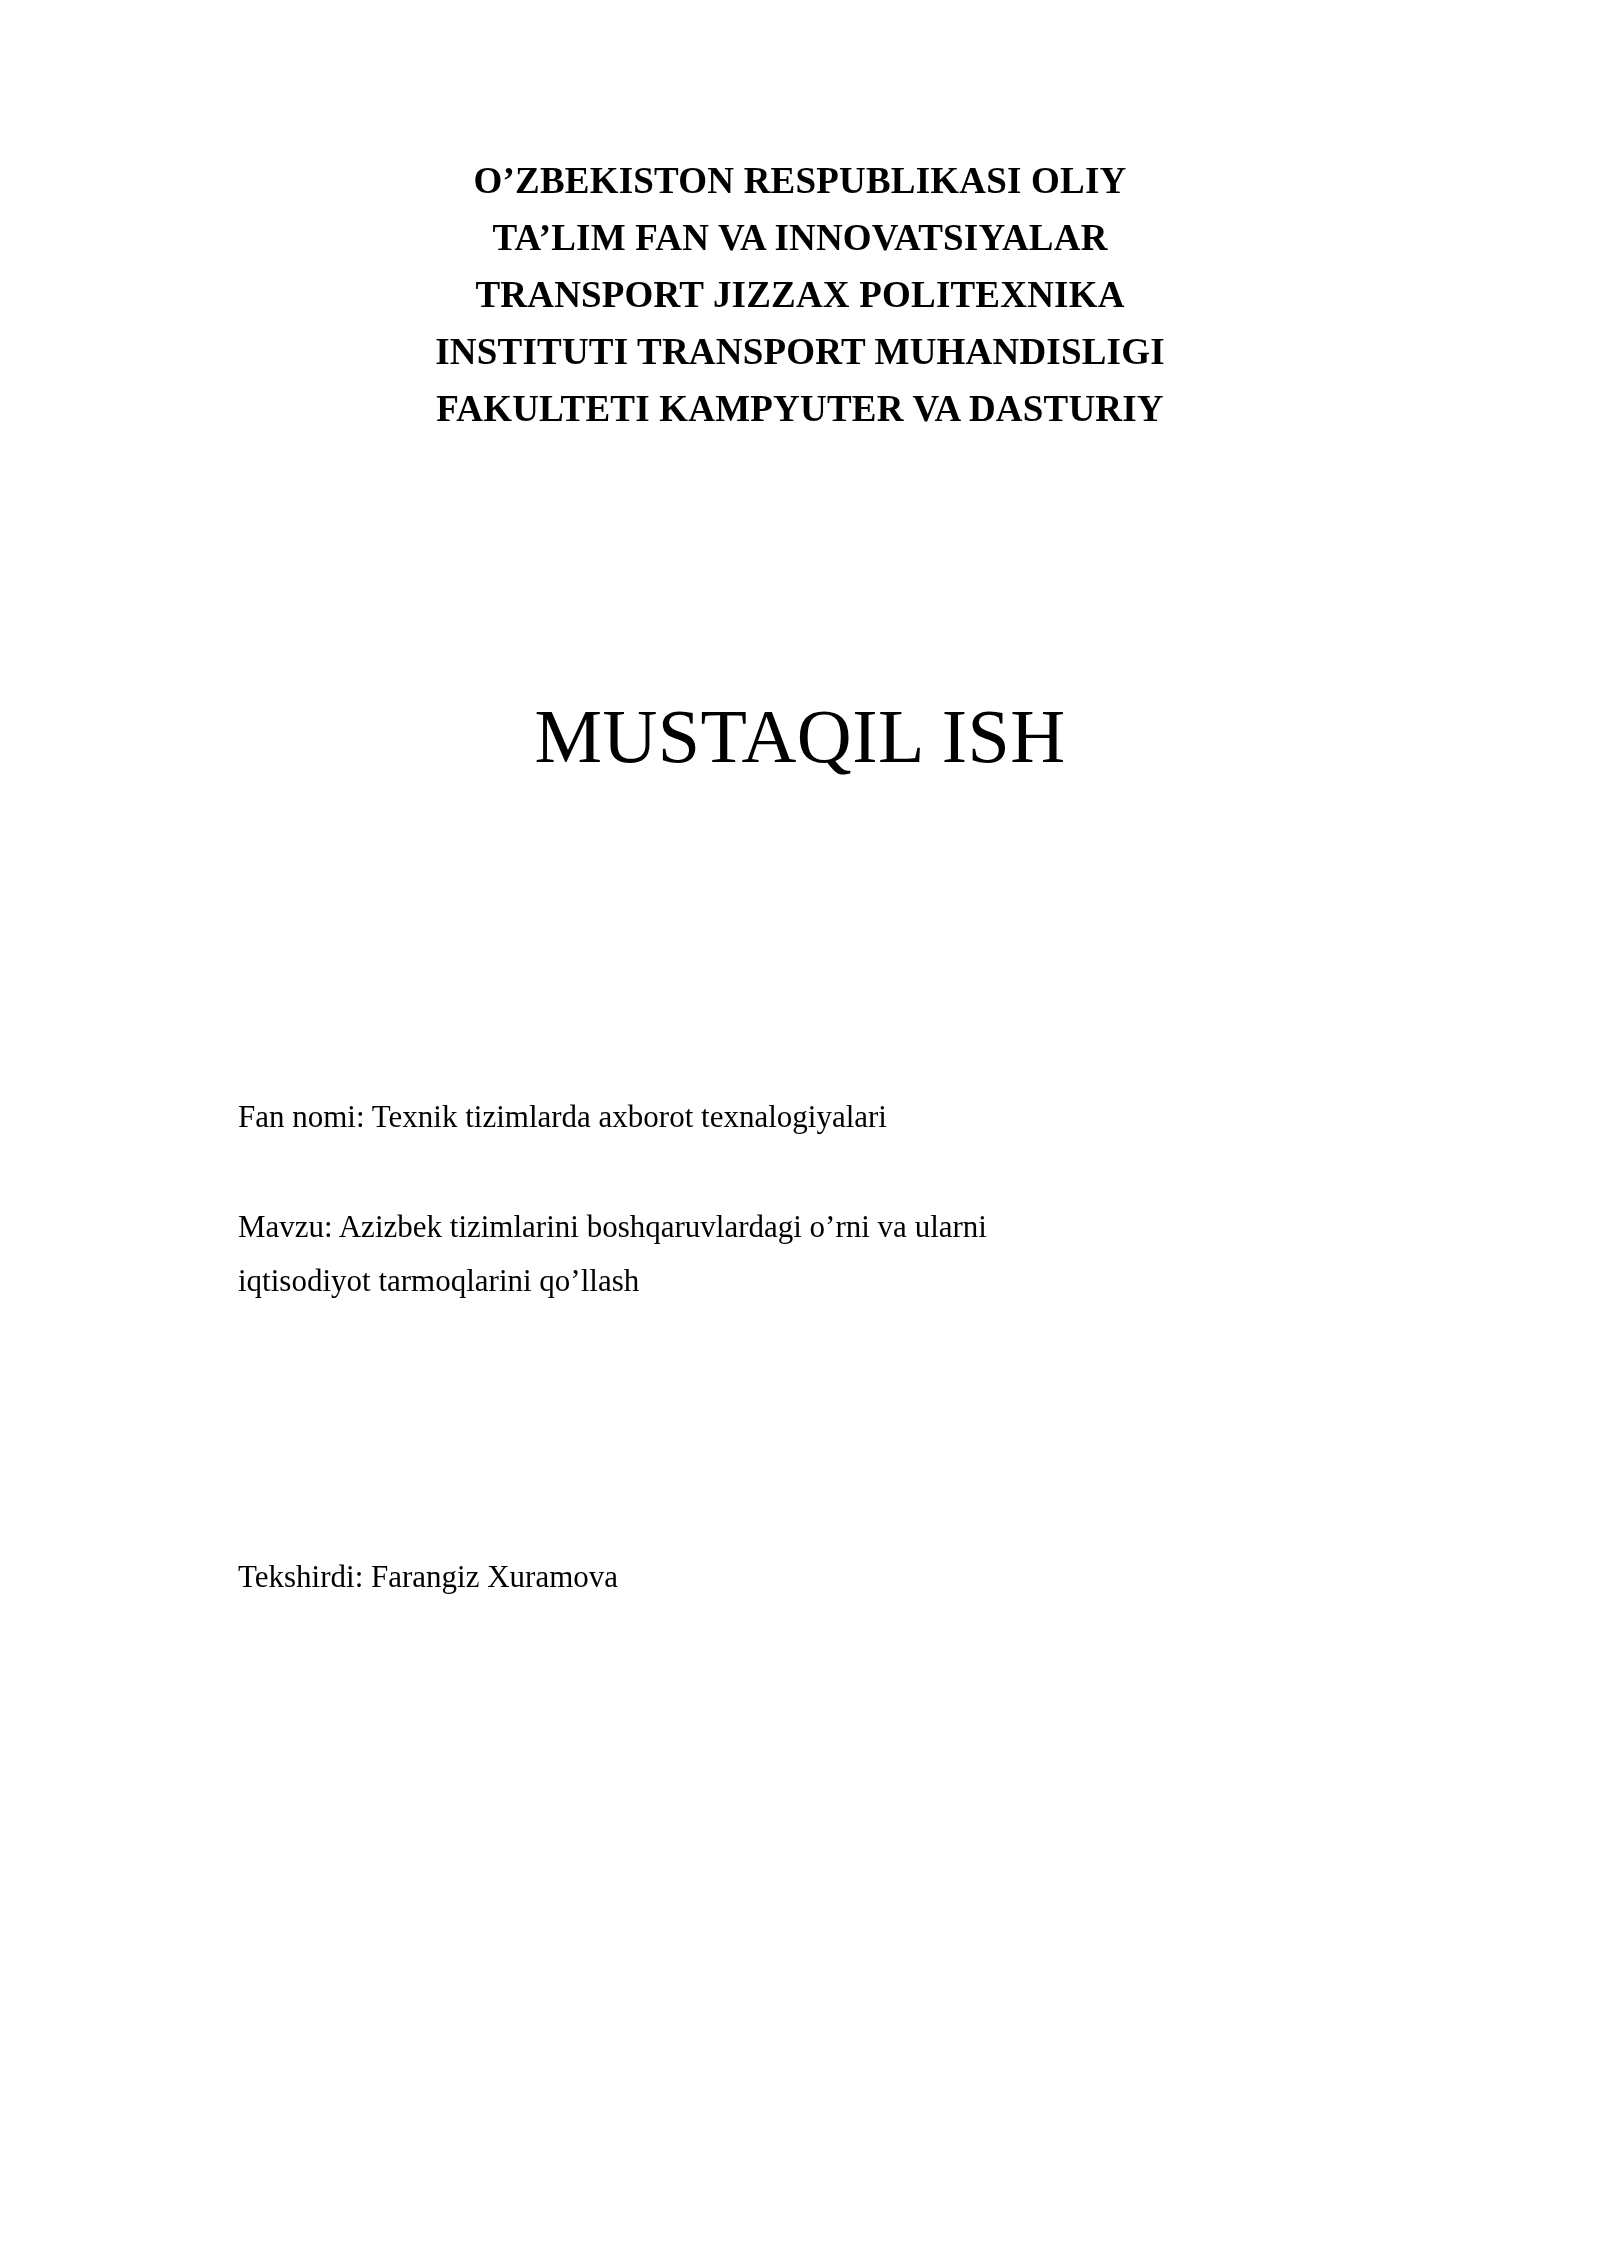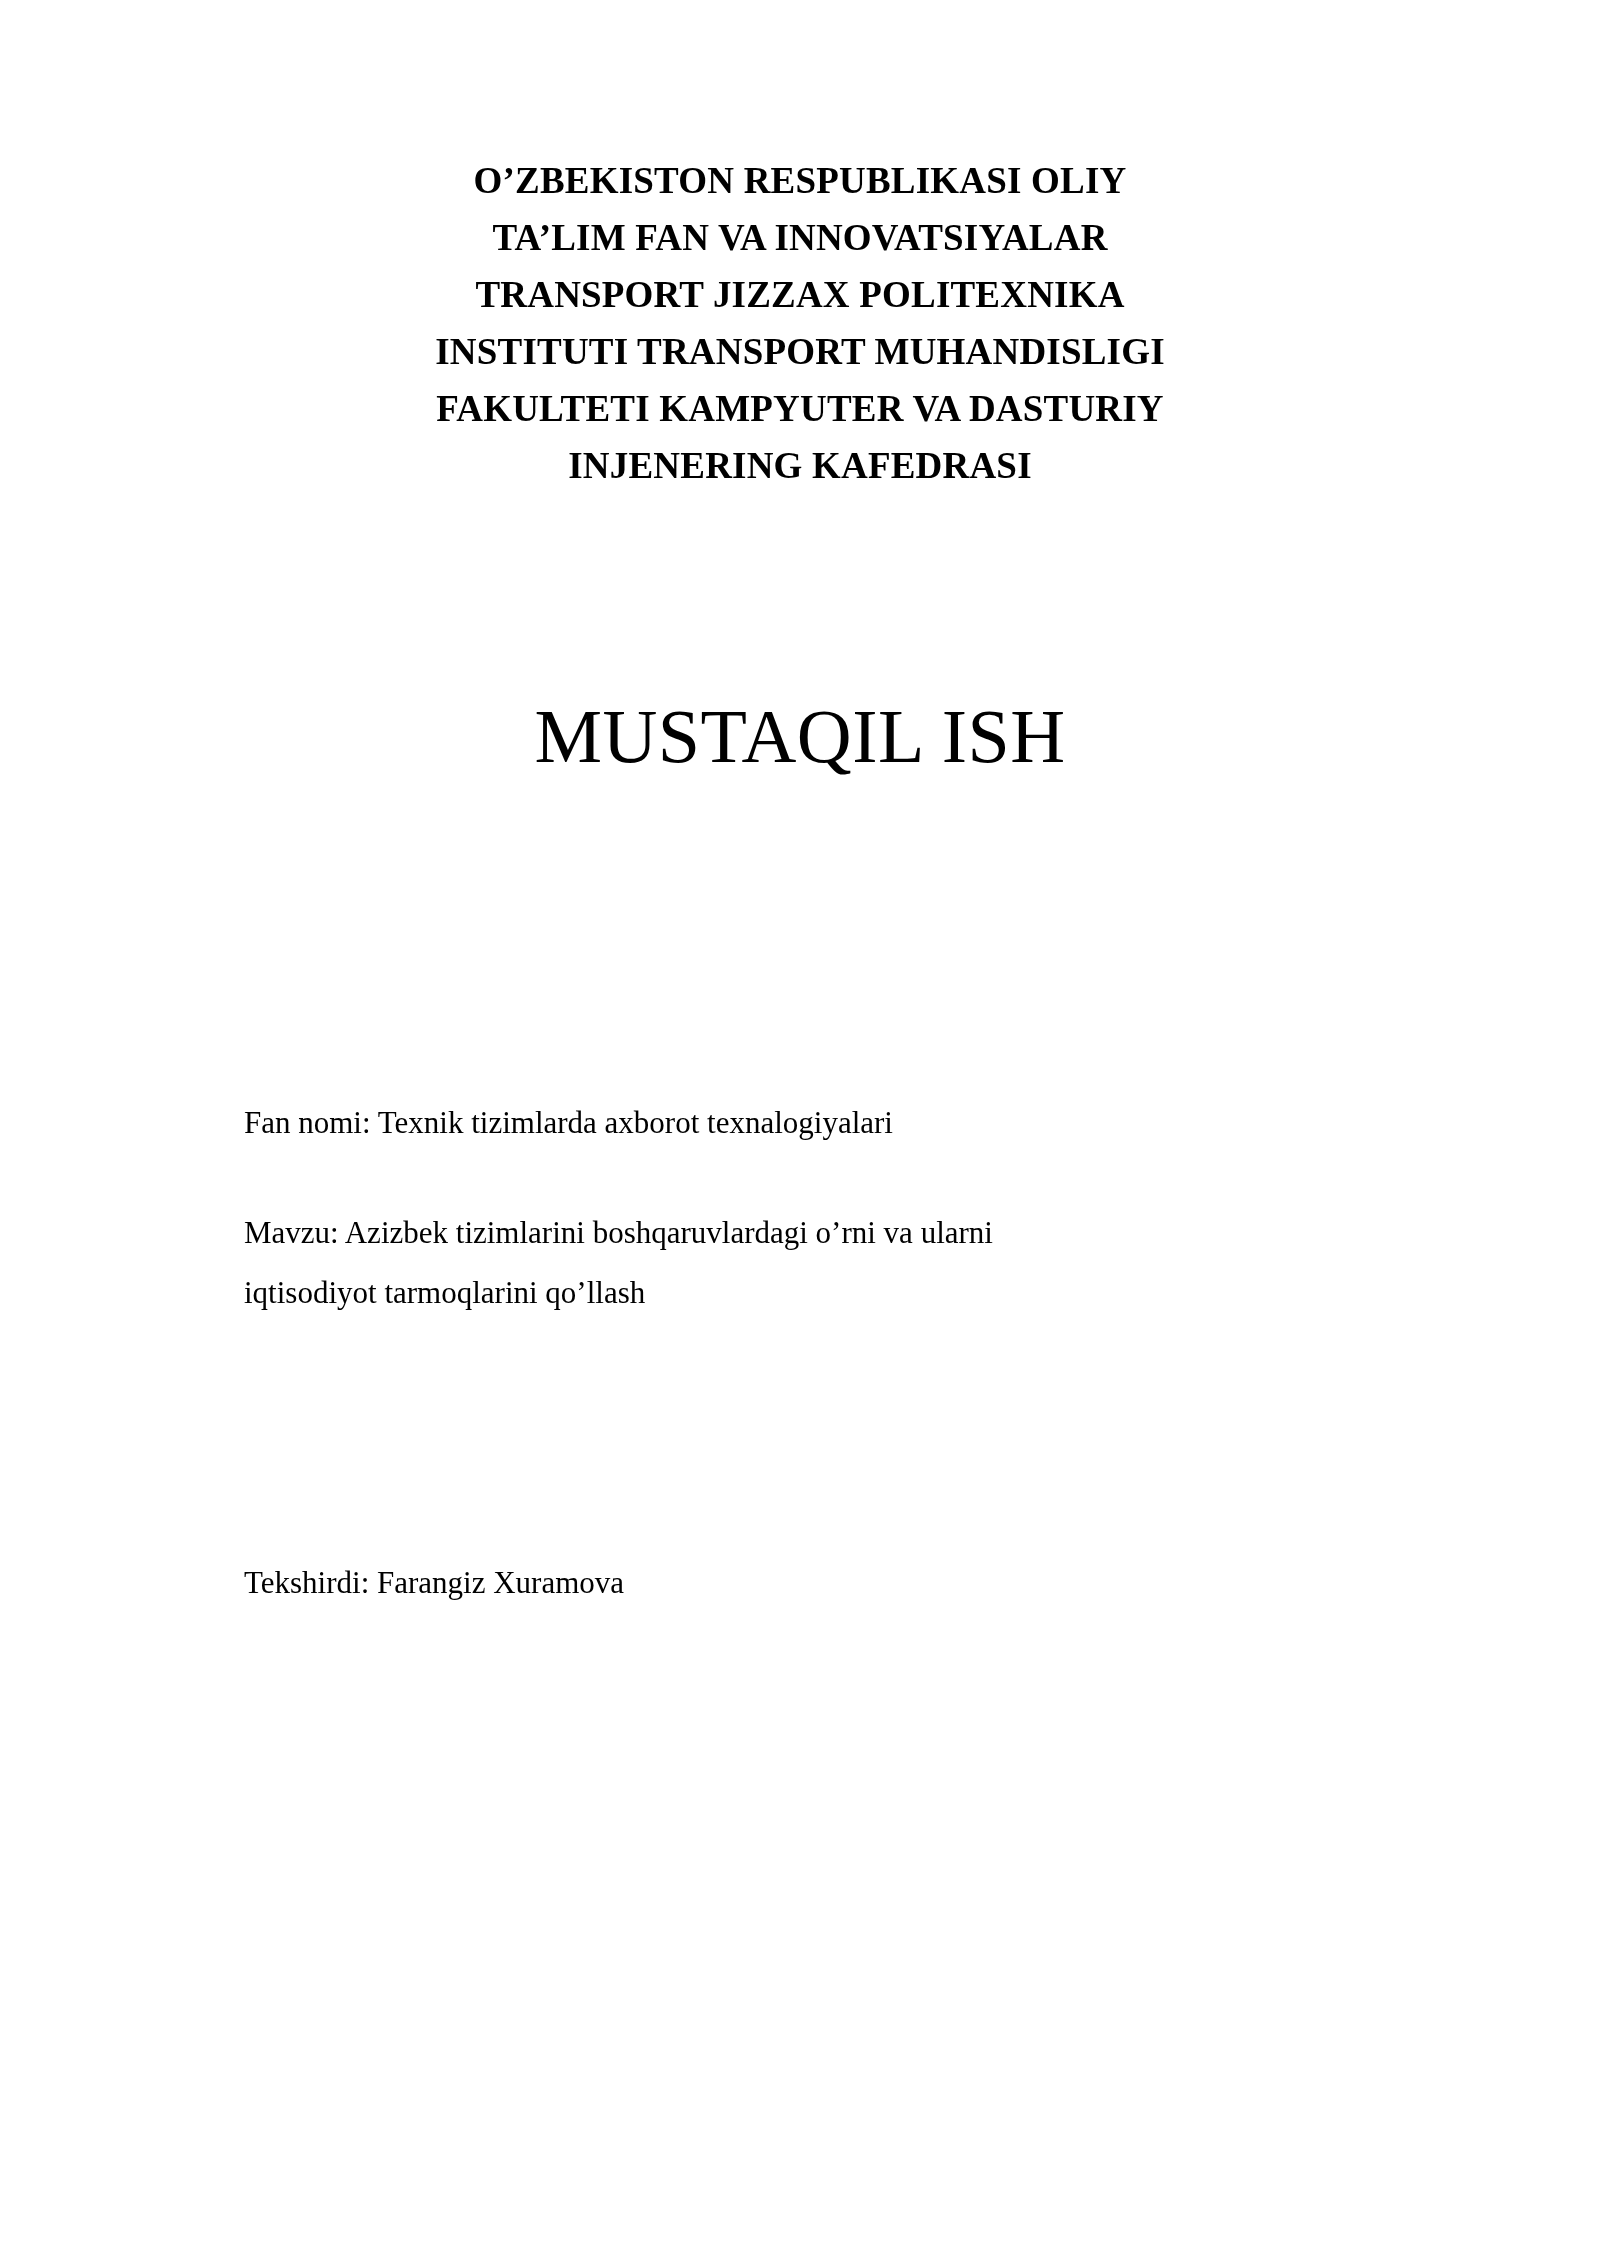--- a/index.html
+++ b/index.html
@@ -51,35 +51,34 @@
     width: 1000px;
     font-size: 31px;
     line-height: 44px;
   }
   .b-subject { top: 1085px; }
   .b-topic   { top: 1195px; }
   .b-author  { top: 1395px; }
   .b-checker { top: 1545px; }
 
   .body-block p {
-    margin: 16px;
+    margin: 10px;
   }
 </style>
 </head>
 <body>
 
 <div class="page">
 
   <div class="header-block">
     <div class="header-line">O’ZBEKISTON RESPUBLIKASI OLIY</div>
     <div class="header-line">TA’LIM FAN VA INNOVATSIYALAR</div>
     <div class="header-line">TRANSPORT JIZZAX POLITEXNIKA</div>
     <div class="header-line">INSTITUTI TRANSPORT MUHANDISLIGI</div>
     <div class="header-line">FAKULTETI KAMPYUTER VA DASTURIY</div>
-    <div class="header-line">INJENERING  KAFEDRASI</div>
   </div>
 
   <div class="doc-title">MUSTAQIL ISH</div>
 
   <div class="body-block b-subject">
     <p>Fan nomi: Texnik tizimlarda axborot texnalogiyalari</p>
   </div>
 
   <div class="body-block b-topic">
     <p>Mavzu: Azizbek tizimlarini boshqaruvlardagi o’rni va ularni</p>

